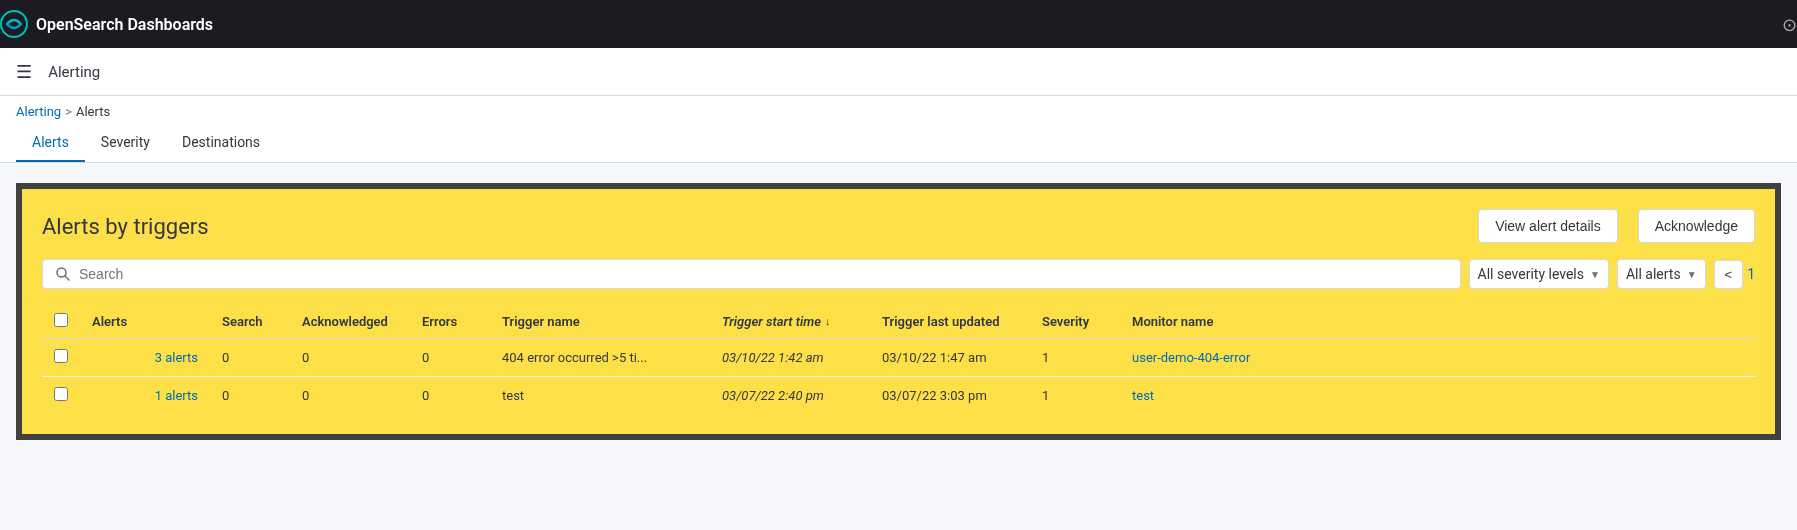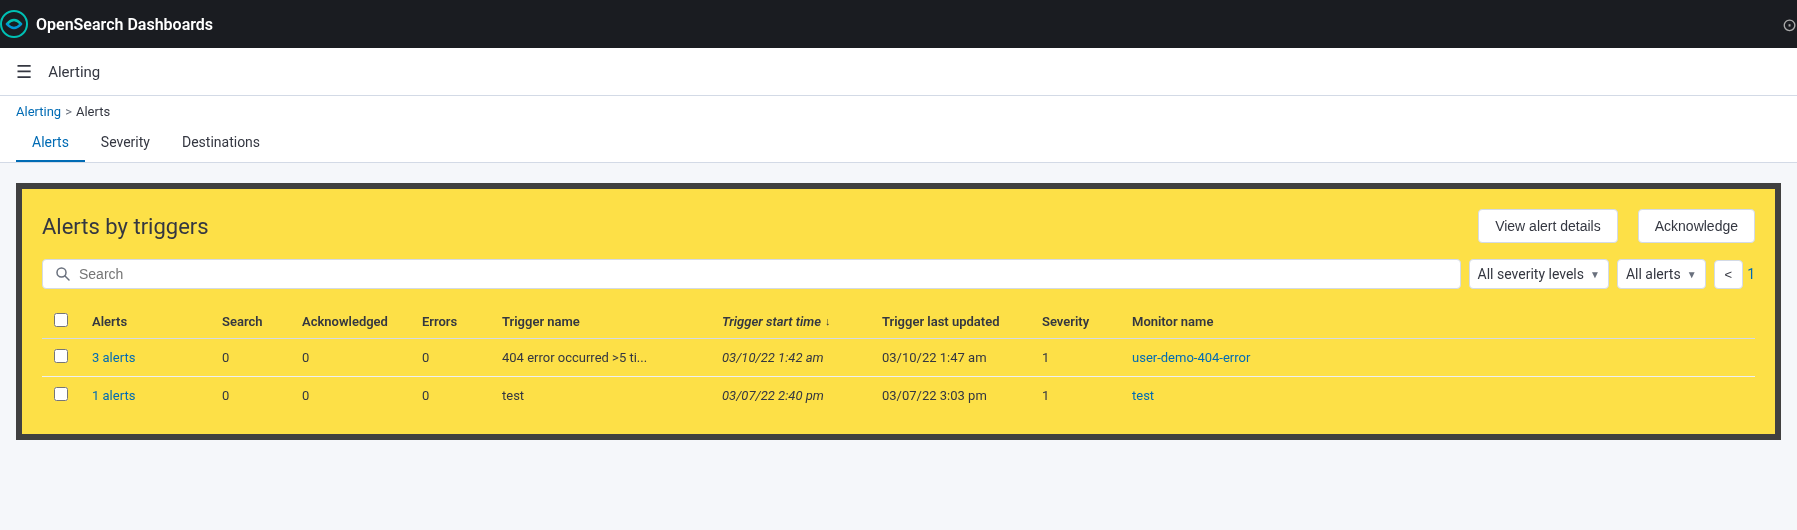--- a/index.html
+++ b/index.html
@@ -216,21 +216,21 @@
       padding: 10px 12px;
       border-bottom: 1px solid #eef0f3;
       color: #343741;
     }
     .alerts-table tr:last-child td {
       border-bottom: none;
     }
     .col-checkbox {
       width: 30px;
     }
-    .col-alerts { width: 130px; }
+    .col-alerts { width: 130px; text-align: right; }
     .col-active { width: 80px; }
     .col-acked { width: 120px; }
     .col-errors { width: 80px; }
     .col-trigger { width: 220px; }
     .col-start { width: 160px; font-style: italic; }
     .col-updated { width: 160px; }
     .col-severity { width: 90px; }
     .col-monitor { }
 
     .link-blue {

